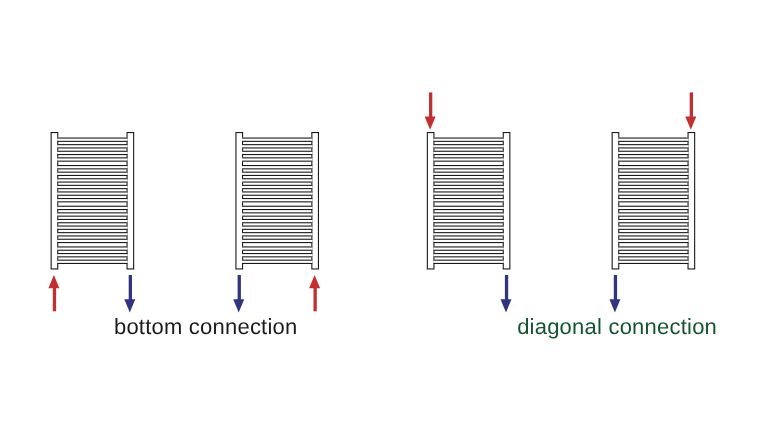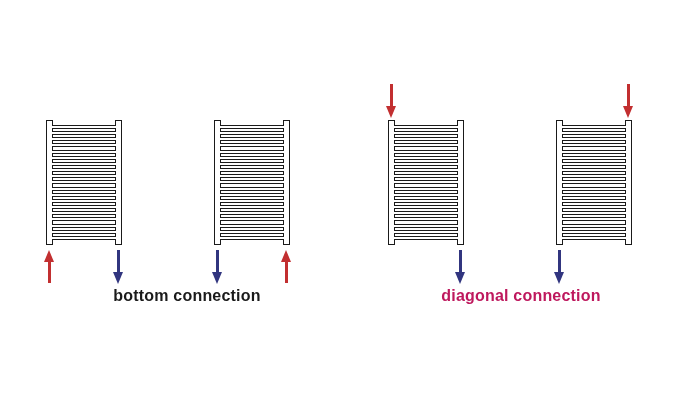--- a/index.html
+++ b/index.html
@@ -46,35 +46,34 @@
     border-right: 5.5px solid transparent;
   }
   .arrow.up .shaft   { top: 10px; }
   .arrow.up .head    { top: 0; border-bottom: 12px solid currentColor; }
   .arrow.down .shaft { top: 0; }
   .arrow.down .head  { bottom: 0; border-top: 12px solid currentColor; }
   .caption {
     position: absolute;
     top: 287px;
     transform: translateX(-50%);
-    font-size: 16px;
+    font-size: 20px;
     color: #1a1a1a;
     white-space: nowrap;
     letter-spacing: 0.2px;
-    font-weight: bold;
   }
   #caption-bottom   { left: 187px; }
   #caption-diagonal { left: 521px; }
 </style>
 </head>
 <body>
 
 <div class="diagram" id="diagram" style="--outline: #1a1a1a; --supply: #c22f30; --return: #31357f; background: rgb(255, 255, 255);">
   <div class="caption" id="caption-bottom" style="color: rgb(26, 26, 26);">bottom connection</div>
-  <div class="caption" id="caption-diagonal" style="color: #be185d;">diagonal connection</div>
+  <div class="caption" id="caption-diagonal" style="color: #14532d; margin-left: 40px;">diagonal connection</div>
 <div class="radiator" style="left: 46px; top: 120px; width: 76px; height: 125px;">
       <div class="rail left"></div>
       <div class="rail right"></div>
       <div class="tubes">
         <div class="tube"></div>
         <div class="tube"></div>
         <div class="tube"></div>
         <div class="tube"></div>
         <div class="tube"></div>
         <div class="tube"></div>

